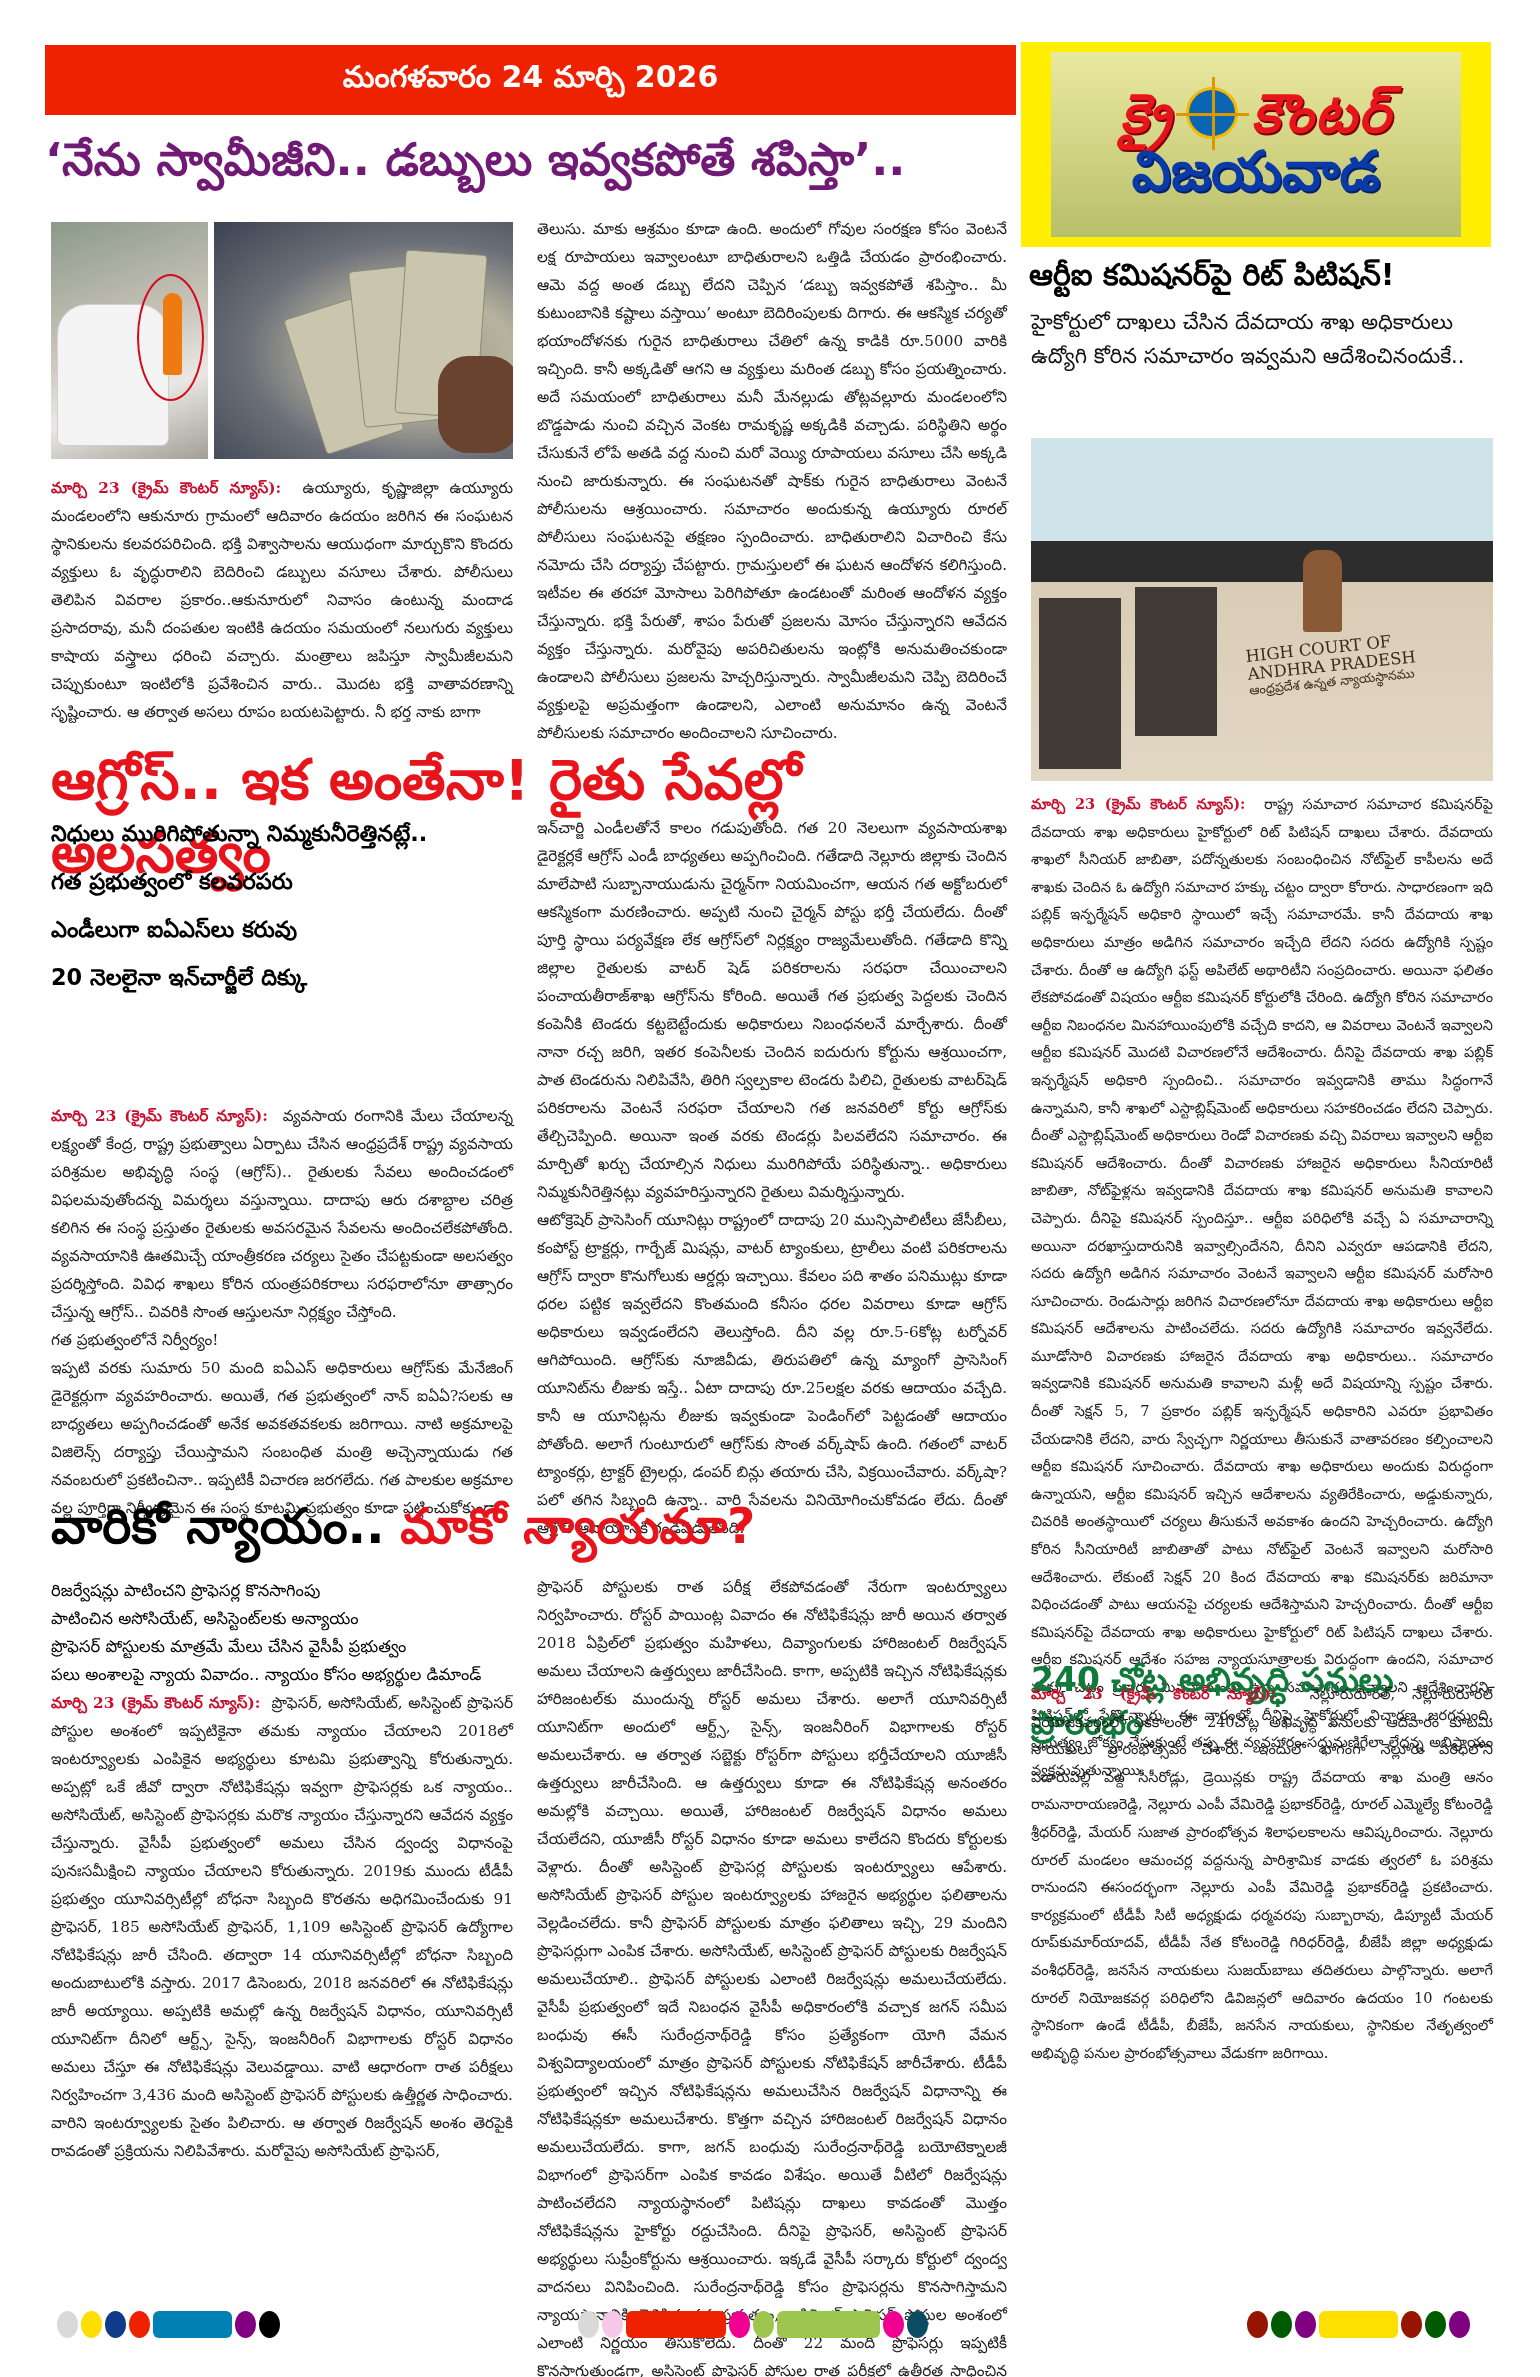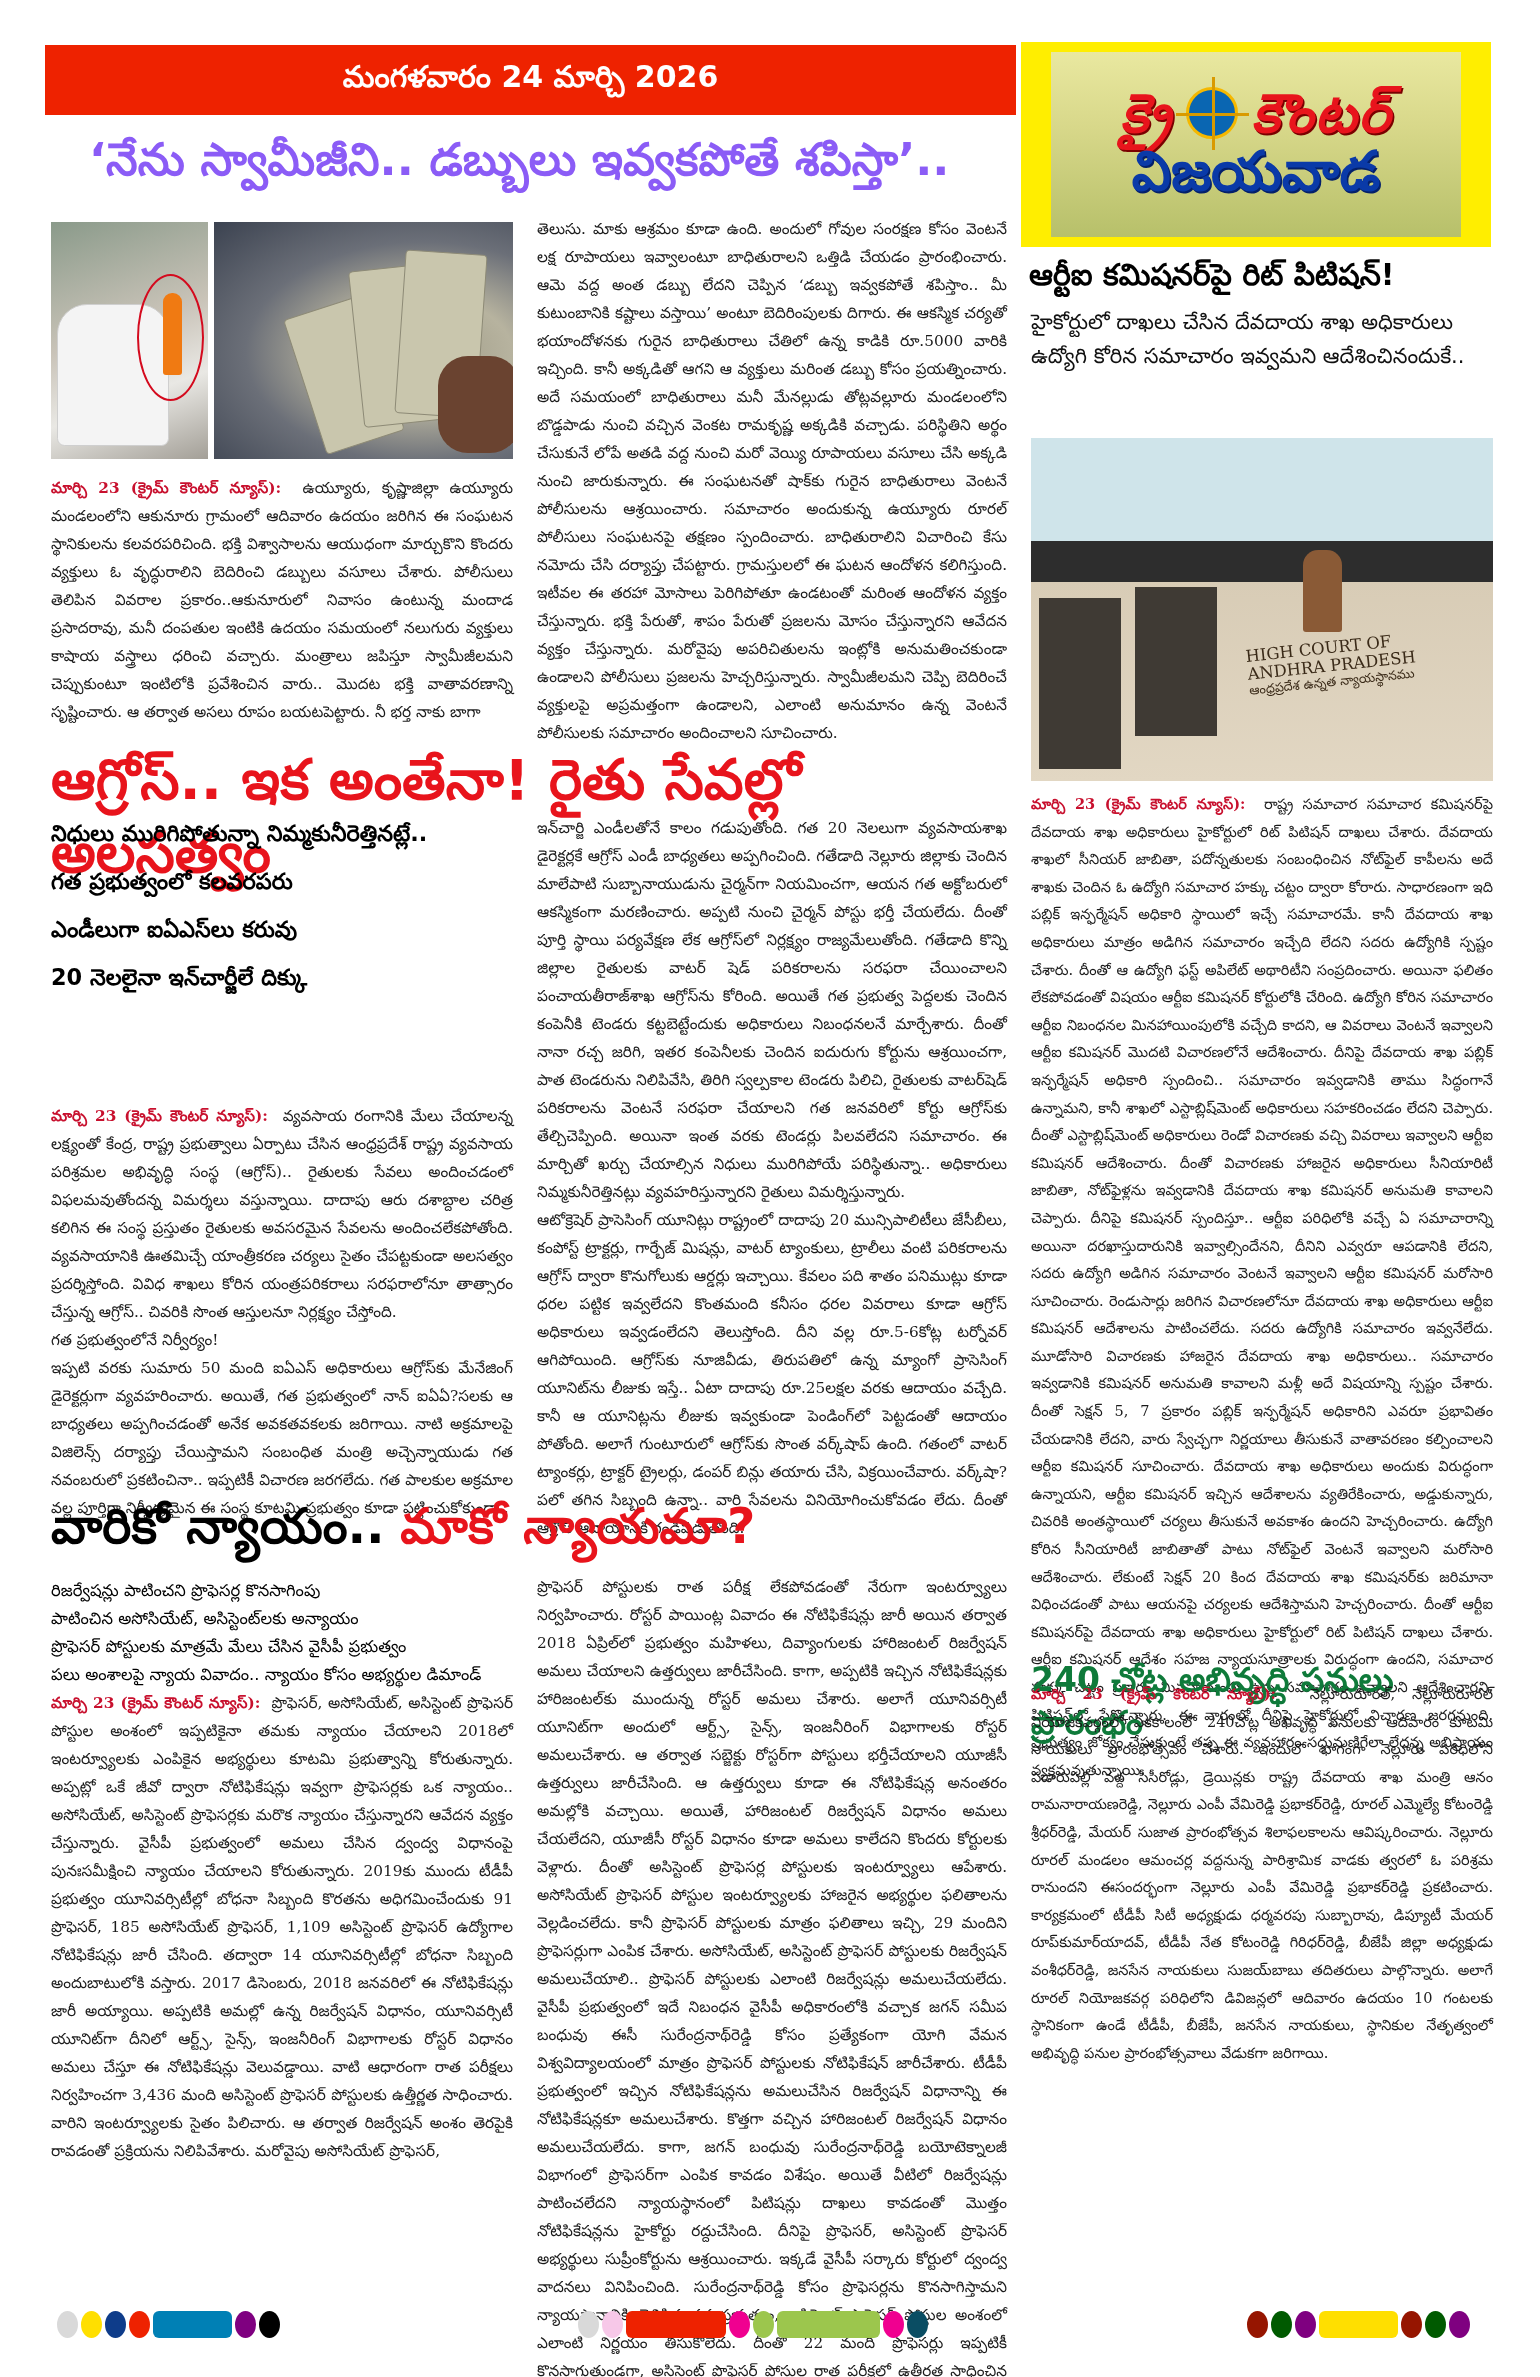--- a/index.html
+++ b/index.html
@@ -16,21 +16,21 @@
   #masthead { left: 1021px; top: 42px; width: 470px; height: 205px; background: #ffee00; padding: 10.4px 30px; }
   #masthead .inner { width: 100%; height: 100%; background: linear-gradient(180deg,#e9e8a0 0%,#d8d88a 40%,#b7c06a 100%); position: relative; display: flex; flex-direction: column; align-items: center; justify-content: center; }
   #masthead .brand-top { display: flex; align-items: flex-start; gap: 13.4px; font-style: italic; }
   #masthead .brand-top span { color: #e8141c; font-size: 54px; font-weight: bold; line-height: 1; letter-spacing: 1.5px; text-shadow: 1.5px 1.5px 0 #7a0000; }
   #masthead .target { width: 52px; height: 52px; border-radius: 50%; background: #0a66b2; border: 3px solid #f5b800; position: relative; }
   #masthead .target::before { content: ""; position: absolute; left: -13.4px; right: -13.4px; top: 23px; height: 3px; background: #d99a00; }
   #masthead .target::after { content: ""; position: absolute; top: -13.4px; bottom: -13.4px; left: 23px; width: 3px; background: #d99a00; }
   #masthead .city { color: #0a3aa8; font-size: 55px; font-weight: bold; line-height: 1.1; text-shadow: 1.5px 1.5px 0 #04206a; }
 
   
-  .hl-blue { color: #8b5cf6; font-weight: bold; margin-left: 44px; }
+  .hl-blue { color: #701a75; font-weight: bold; }
   .hl-red { color: #e8141c; font-weight: bold; }
   .hl-black { color: #000; font-weight: bold; }
   .hl-green { color: #0f7a3a; font-weight: bold; }
 
   #h1 { left: 45px; top: 133px; width: 969px; font-size: 45px; line-height: 1.2; }
 
   
   .body { font-family: "DejaVu Serif", serif; font-size: 15.3px; line-height: 28px; text-align: justify; color: #1a1a1a; }
   .dateline { color: #c8102e; font-weight: bold; font-family: "DejaVu Serif", serif; }
 

